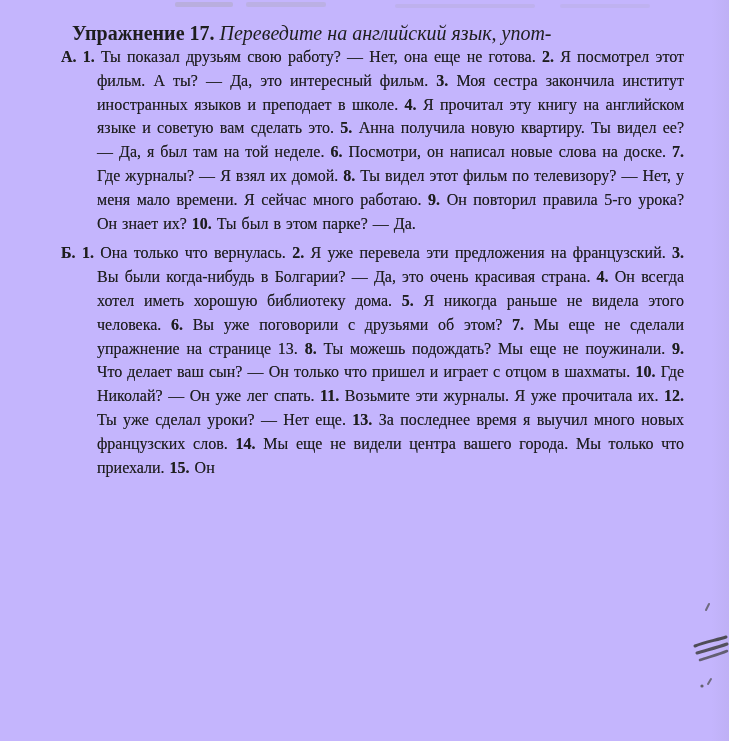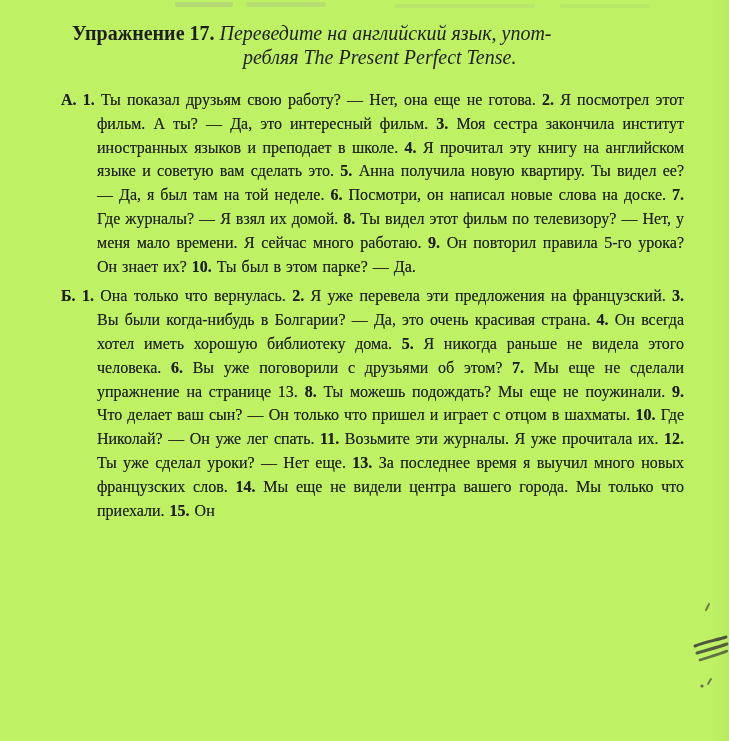--- a/index.html
+++ b/index.html
@@ -1,20 +1,20 @@
 <!DOCTYPE html>
 <html><head>
 <meta charset="utf-8">
 <style>
   html, body { margin: 0; padding: 0; background: #ffffff; }
   .page {
     position: relative;
     width: 729px;
     height: 741px;
-    background: #bef264;
+    background: #c4b5fd;
     overflow: hidden;
     font-family: "Liberation Serif", "DejaVu Serif", serif;
     color: #1e1e1e;
     box-sizing: border-box;
     padding: 21px 45px 0 61px;
   }
   
   .page::after {
     content: "";
     position: absolute;
@@ -81,21 +81,20 @@
     <span class="a2"></span>
     <span class="a3"></span>
     <span class="a4"></span>
   </div>
 
   <div class="content">
     <p class="exercise-header">
       <span class="ex-label">Упражнение 17.</span>
       <span class="italic">Переведите на английский язык, упот-</span>
     </p>
-    <p class="exercise-header-line2 italic">ребляя The Present Perfect Tense.</p>
 
     <div id="sections">
         <p class="section-paragraph"><span class="section-label">А.</span> <span class="sentence-num">1.</span><span> Ты показал друзьям свою работу? — Нет, она еще не готова. </span><span class="sentence-num">2.</span><span> Я посмотрел этот фильм. А ты? — Да, это интересный фильм. </span><span class="sentence-num">3.</span><span> Моя сестра закончила институт иностранных языков и преподает в школе. </span><span class="sentence-num">4.</span><span> Я прочитал эту книгу на английском языке и советую вам сделать это. </span><span class="sentence-num">5.</span><span> Анна получила новую квартиру. Ты видел ее? — Да, я был там на той неделе. </span><span class="sentence-num">6.</span><span> Посмотри, он написал новые слова на доске. </span><span class="sentence-num">7.</span><span> Где журналы? — Я взял их домой. </span><span class="sentence-num">8.</span><span> Ты видел этот фильм по телевизору? — Нет, у меня мало времени. Я сейчас много работаю. </span><span class="sentence-num">9.</span><span> Он повторил правила 5-го урока? Он знает их? </span><span class="sentence-num">10.</span><span> Ты был в этом парке? — Да.</span></p>
         <p class="section-paragraph"><span class="section-label">Б.</span> <span class="sentence-num">1.</span><span> Она только что вернулась. </span><span class="sentence-num">2.</span><span> Я уже перевела эти предложения на французский. </span><span class="sentence-num">3.</span><span> Вы были когда-нибудь в Болгарии? — Да, это очень красивая страна. </span><span class="sentence-num">4.</span><span> Он всегда хотел иметь хорошую библиотеку дома. </span><span class="sentence-num">5.</span><span> Я никогда раньше не видела этого человека. </span><span class="sentence-num">6.</span><span> Вы уже поговорили с друзьями об этом? </span><span class="sentence-num">7.</span><span> Мы еще не сделали упражнение на странице 13. </span><span class="sentence-num">8.</span><span> Ты можешь подождать? Мы еще не поужинали. </span><span class="sentence-num">9.</span><span> Что делает ваш сын? — Он только что пришел и играет с отцом в шахматы. </span><span class="sentence-num">10.</span><span> Где Николай? — Он уже лег спать. </span><span class="sentence-num">11.</span><span> Возьмите эти журналы. Я уже прочитала их. </span><span class="sentence-num">12.</span><span> Ты уже сделал уроки? — Нет еще. </span><span class="sentence-num">13.</span><span> За последнее время я выучил много новых французских слов. </span><span class="sentence-num">14.</span><span> Мы еще не видели центра вашего города. Мы только что приехали. </span><span class="sentence-num">15.</span><span> Он</span></p>
       </div>
   </div>
 
   <svg class="pen-scribble" viewBox="0 0 36 95" xmlns="http://www.w3.org/2000/svg">
     <path d="M13 10 l3 -6" stroke="#4a4a48" stroke-width="2" fill="none" stroke-linecap="round" opacity="0.7"></path>
     <path d="M2 46 C 12 42, 24 40, 33 37" stroke="#3a3a38" stroke-width="3" fill="none" stroke-linecap="round" opacity="0.85"></path>

